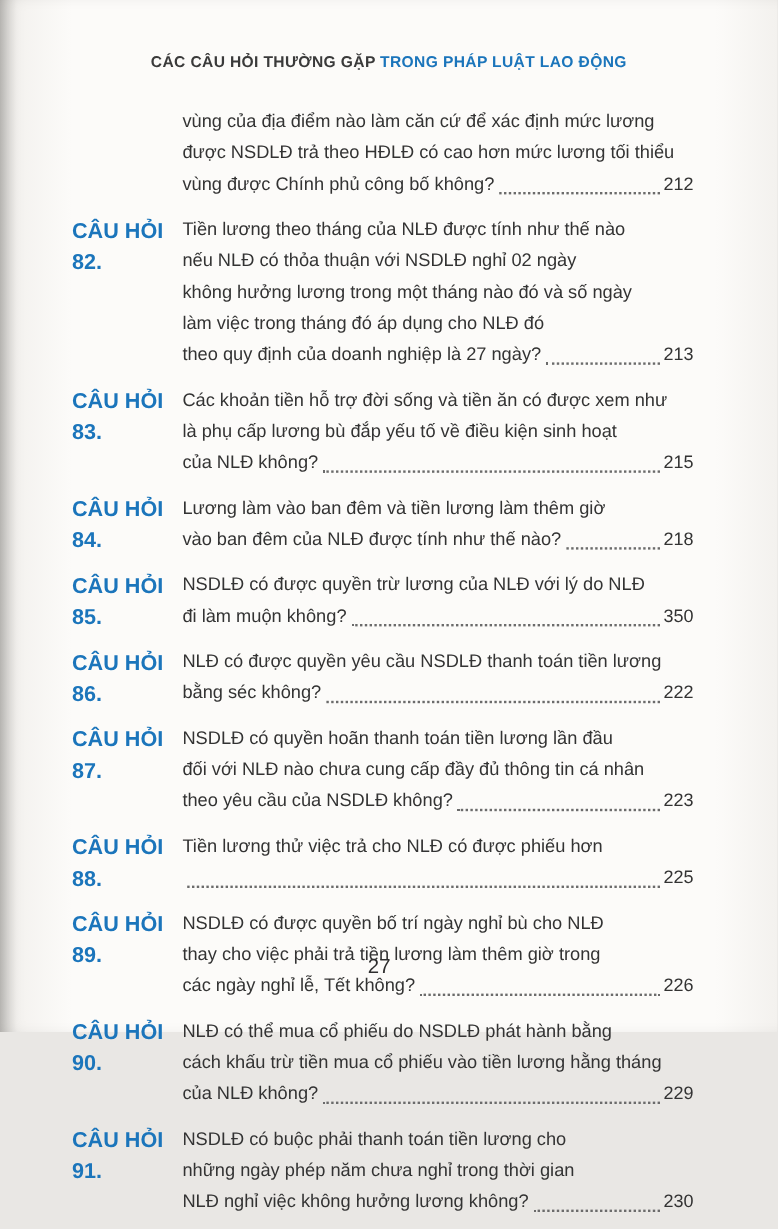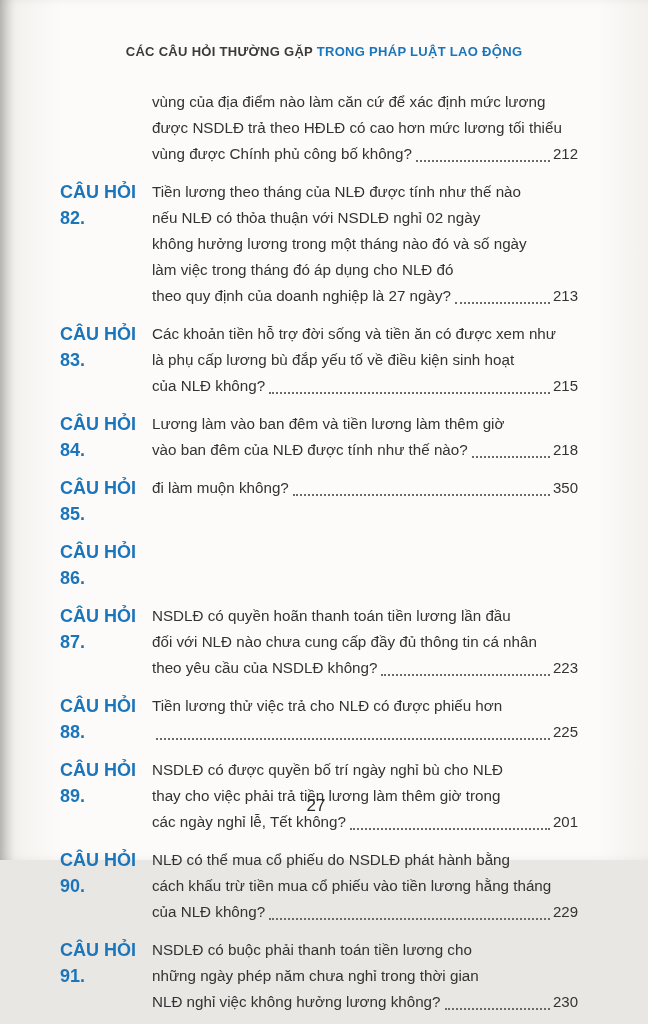--- a/index.html
+++ b/index.html
@@ -133,30 +133,39 @@
           <span class="txt">vào ban đêm của NLĐ được tính như thế nào?</span>
           <span class="dots"></span>
           <span class="pagenum">218</span>
         </div>
       </div>
     </div>
 
     <div class="entry">
       <div class="entry-label">CÂU HỎI 85.</div>
       <div class="entry-body">
+        <div class="line">NSDLĐ có được quyền trừ lương của NLĐ với lý do NLĐ</div>
         <div class="line lastline">
           <span class="txt">đi làm muộn không?</span>
           <span class="dots"></span>
           <span class="pagenum">350</span>
         </div>
       </div>
     </div>
 
     <div class="entry">
       <div class="entry-label">CÂU HỎI 86.</div>
+      <div class="entry-body">
+        <div class="line">NLĐ có được quyền yêu cầu NSDLĐ thanh toán tiền lương</div>
+        <div class="line lastline">
+          <span class="txt">bằng séc không?</span>
+          <span class="dots"></span>
+          <span class="pagenum">222</span>
+        </div>
+      </div>
     </div>
 
     <div class="entry">
       <div class="entry-label">CÂU HỎI 87.</div>
       <div class="entry-body">
         <div class="line">NSDLĐ có quyền hoãn thanh toán tiền lương lần đầu</div>
         <div class="line">đối với NLĐ nào chưa cung cấp đầy đủ thông tin cá nhân</div>
         <div class="line lastline">
           <span class="txt">theo yêu cầu của NSDLĐ không?</span>
           <span class="dots"></span>
@@ -177,21 +186,21 @@
     </div>
 
     <div class="entry">
       <div class="entry-label">CÂU HỎI 89.</div>
       <div class="entry-body">
         <div class="line">NSDLĐ có được quyền bố trí ngày nghỉ bù cho NLĐ</div>
         <div class="line">thay cho việc phải trả tiền lương làm thêm giờ trong</div>
         <div class="line lastline">
           <span class="txt">các ngày nghỉ lễ, Tết không?</span>
           <span class="dots"></span>
-          <span class="pagenum">201</span>
+          <span class="pagenum">226</span>
         </div>
       </div>
     </div>
 
     <div class="entry">
       <div class="entry-label">CÂU HỎI 90.</div>
       <div class="entry-body">
         <div class="line">NLĐ có thể mua cổ phiếu do NSDLĐ phát hành bằng</div>
         <div class="line">cách khấu trừ tiền mua cổ phiếu vào tiền lương hằng tháng</div>
         <div class="line lastline">

